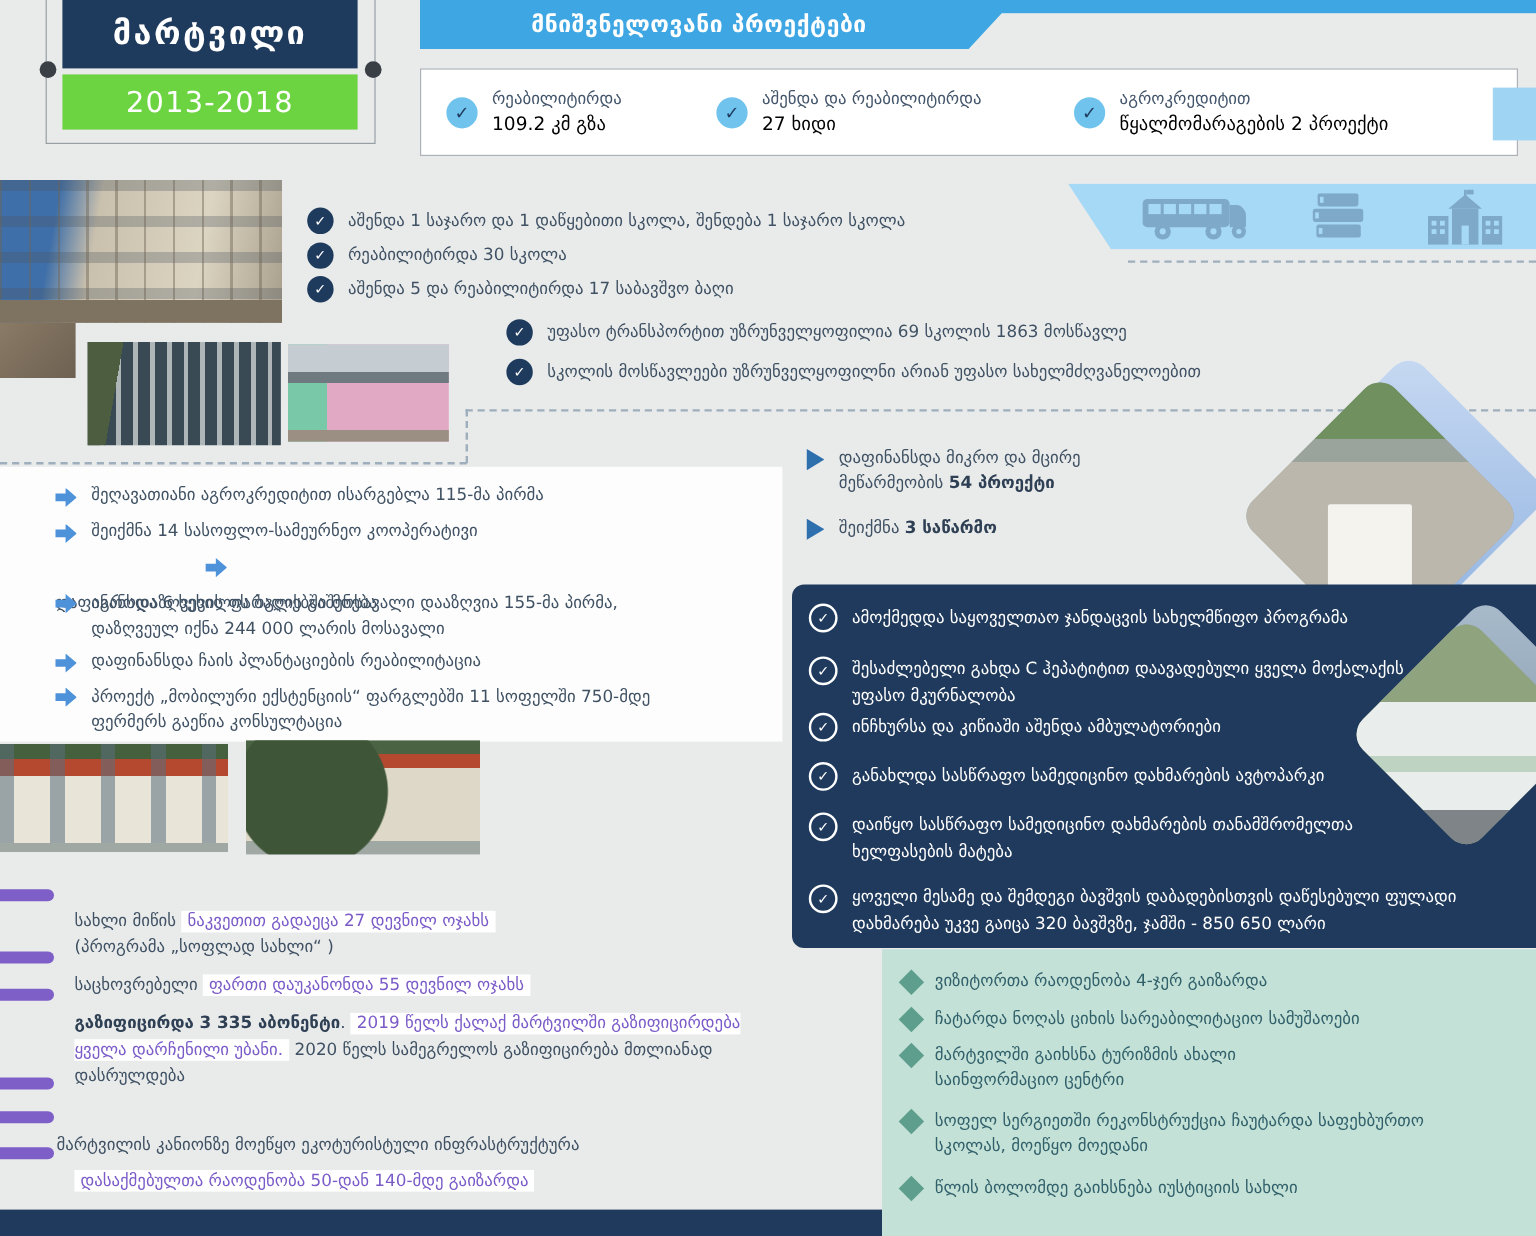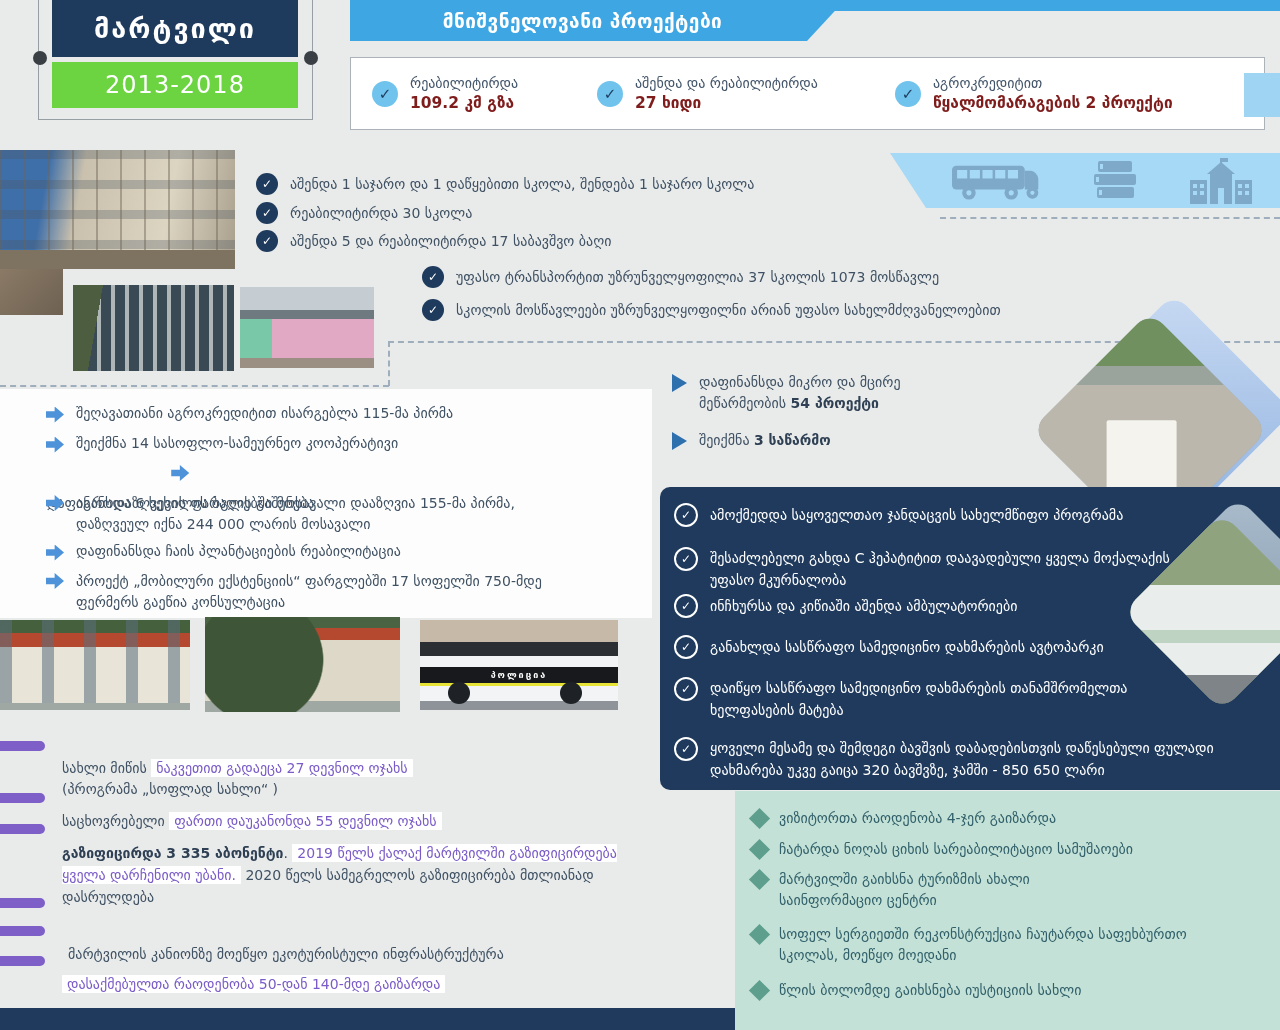--- a/index.html
+++ b/index.html
@@ -20,21 +20,21 @@
   
   .top-strip{position:absolute;left:350px;top:0;width:930px;height:11px;background:#3EA7E3;}
   .header-band{position:absolute;left:350px;top:0;width:495px;height:41px;background:#3EA7E3;
     clip-path:polygon(0 0,100% 0,calc(100% - 38px) 100%,0 100%);
     color:#fff;font-size:19px;font-weight:bold;display:flex;align-items:center;justify-content:center;padding-right:30px;box-sizing:border-box;letter-spacing:.5px;}
   
   .key-box{position:absolute;left:350px;top:57px;width:915px;height:73px;background:#fff;border:1px solid #ABB2B8;box-sizing:border-box;}
   .chk-blue{width:26px;height:26px;border-radius:50%;background:#6FC3ED;color:#1E3A5C;font-weight:bold;font-size:15px;
     display:flex;align-items:center;justify-content:center;flex:0 0 auto;}
   .key-label{font-size:14px;color:#43556A;line-height:19px;}
-  .key-value{font-size:15.5px;font-weight:bold;color:#7f1d1d;line-height:20px;}
+  .key-value{font-size:15.5px;font-weight:normal;color:#000000;line-height:20px;}
   .blue-square{position:absolute;left:1244px;top:73px;width:36px;height:44px;background:#9FD4F2;}
   
   .chk-navy{width:22px;height:22px;border-radius:50%;background:#1E3A5C;color:#fff;font-size:12px;font-weight:bold;
     display:flex;align-items:center;justify-content:center;flex:0 0 auto;}
   .chk-outline{width:24px;height:24px;border-radius:50%;border:2.5px solid #fff;color:#fff;font-size:12px;font-weight:bold;
     display:flex;align-items:center;justify-content:center;flex:0 0 auto;box-sizing:border-box;}
   
   .arrow-bullet{width:18px;height:16px;background:#4E92D9;flex:0 0 auto;margin-top:2px;
     clip-path:polygon(0 30%,48% 30%,48% 0,100% 50%,48% 100%,48% 70%,0 70%);}
   .tri-bullet{width:15px;height:18px;background:#2E6FAD;flex:0 0 auto;margin-top:2px;
@@ -190,21 +190,21 @@
       <rect x="48" y="26" width="4" height="4" fill="#A6D9F6"></rect>
         <rect x="55" y="26" width="4" height="4" fill="#A6D9F6"></rect>
       <rect x="48" y="33" width="4" height="4" fill="#A6D9F6"></rect>
         <rect x="55" y="33" width="4" height="4" fill="#A6D9F6"></rect>
     </svg>
   </div>
   <div class="dash-h" style="left:940px;top:217px;width:340px;"></div>
 
   <div class="row" style="left:422px;top:266px;">
     <span class="chk-navy">✓</span>
-    <span class="t nowrap">უფასო ტრანსპორტით უზრუნველყოფილია 37 სკოლის 1073 მოსწავლე</span>
+    <span class="t nowrap">უფასო ტრანსპორტით უზრუნველყოფილია 69 სკოლის 1863 მოსწავლე</span>
   </div>
   <div class="row" style="left:422px;top:299px;">
     <span class="chk-navy">✓</span>
     <span class="t nowrap">სკოლის მოსწავლეები უზრუნველყოფილნი არიან უფასო სახელმძღვანელოებით</span>
   </div>
 
   <div class="dash-h" style="left:388px;top:341px;width:892px;"></div>
   <div class="dash-v" style="left:388px;top:341px;height:45px;"></div>
   <div class="dash-h" style="left:0;top:385px;width:389px;"></div>
 
@@ -224,21 +224,21 @@
   <div class="row top" style="left:46px;top:493px;">
     <span class="arrow-bullet"></span>
     <span class="t" style="width:480px;">აგროდაზღვევის ფარგლებში მოსავალი დააზღვია 155-მა პირმა, დაზღვეულ იქნა 244 000 ლარის მოსავალი</span>
   </div>
   <div class="row" style="left:46px;top:541px;">
     <span class="arrow-bullet"></span>
     <span class="t nowrap">დაფინანსდა ჩაის პლანტაციების რეაბილიტაცია</span>
   </div>
   <div class="row top" style="left:46px;top:571px;">
     <span class="arrow-bullet"></span>
-    <span class="t" style="width:510px;">პროექტ „მობილური ექსტენციის“ ფარგლებში 17 სოფელში 750-მდე ფერმერს გაეწია კონსულტაცია</span>
+    <span class="t" style="width:510px;">პროექტ „მობილური ექსტენციის“ ფარგლებში 11 სოფელში 750-მდე ფერმერს გაეწია კონსულტაცია</span>
   </div>
 
   <div class="diamond" style="left:1090px;top:328px;width:168px;height:168px;background:linear-gradient(135deg,#C7D9F2,#8FB2E0);"></div>
   <div class="diamond" style="left:1066px;top:346px;width:168px;height:168px;background:#9AA49C;">
     <div class="inner" style="background:linear-gradient(to bottom,#71905F 0 26%,#9AA49C 26% 33%,#BBB7AC 33% 74%,#8C8A80 74% 80%,#9FA09B 80%);">
       <div class="door-white"></div>
     </div>
   </div>
 
   <div class="row top" style="left:672px;top:372px;">
@@ -276,47 +276,41 @@
     <span class="navy-text" style="width:575px;">ყოველი მესამე და შემდეგი ბავშვის  დაბადებისთვის დაწესებული ფულადი დახმარება უკვე გაიცა 320 ბავშვზე, ჯამში - 850 650 ლარი</span>
   </div>
 
   <div class="diamond" style="left:1168px;top:526px;width:140px;height:140px;background:linear-gradient(135deg,#A9BBCB,#7E96AB);"></div>
   <div class="diamond" style="left:1152px;top:542px;width:140px;height:140px;background:#8FA37E;">
     <div class="inner" style="background:linear-gradient(to bottom,#8FA37E 0 38%,#E9EDEB 38% 58%,#BFD3C2 58% 64%,#E9EDEB 64% 78%,#7E8487 78%);"></div>
   </div>
 
   <div class="photo ph-house1" style="left:0;top:620px;width:190px;height:90px;"></div>
   <div class="photo ph-house2" style="left:205px;top:617px;width:195px;height:95px;"></div>
-  <div class="photo ph-police" style="left:420px;top:620px;width:198px;height:90px;">
-    <div class="police-stripe">პოლიცია</div>
-    <div class="police-yellow"></div>
-    <div class="wheel" style="left:28px;"></div>
-    <div class="wheel" style="left:140px;"></div>
-  </div>
 
   <div class="bar-bullet" style="top:741px;"></div>
   <div class="abs t" style="left:62px;top:734px;">
     <div class="nowrap"><span>სახლი მიწის </span><span class="hl-purple">ნაკვეთით გადაეცა 27 დევნილ ოჯახს</span></div>
     <div>(პროგრამა „სოფლად სახლი“ )</div>
   </div>
 
   <div class="bar-bullet" style="top:793px;"></div>
   <div class="abs t nowrap" style="left:62px;top:787px;">
     <span>საცხოვრებელი </span><span class="hl-purple">ფართი დაუკანონდა 55 დევნილ ოჯახს</span>
   </div>
 
   <div class="bar-bullet" style="top:824px;"></div>
   <div class="abs t" style="left:62px;top:818px;width:575px;line-height:22px;">
     <span class="bold-dark">გაზიფიცირდა 3 335 აბონენტი</span><span>. </span><span class="hl-purple">2019 წელს  ქალაქ მარტვილში გაზიფიცირდება ყველა დარჩენილი უბანი.</span><span> 2020 წელს სამეგრელოს გაზიფიცირება მთლიანად დასრულდება</span>
   </div>
 
   <div class="bar-bullet" style="top:898px;"></div>
 
   <div class="bar-bullet" style="top:926px;"></div>
-  <div class="abs t nowrap" style="left:68px;top:920px;">
+  <div class="abs t nowrap" style="left:47px;top:920px;">
     <span>მარტვილის კანიონზე მოეწყო ეკოტურისტული ინფრასტრუქტურა</span>
   </div>
 
   <div class="bar-bullet" style="top:956px;"></div>
   <div class="abs t nowrap" style="left:62px;top:950px;">
     <span class="hl-purple">დასაქმებულთა რაოდენობა 50-დან 140-მდე გაიზარდა</span>
   </div>
 
   <div class="green-panel"></div>
   <div class="row" style="left:752px;top:808px;">

